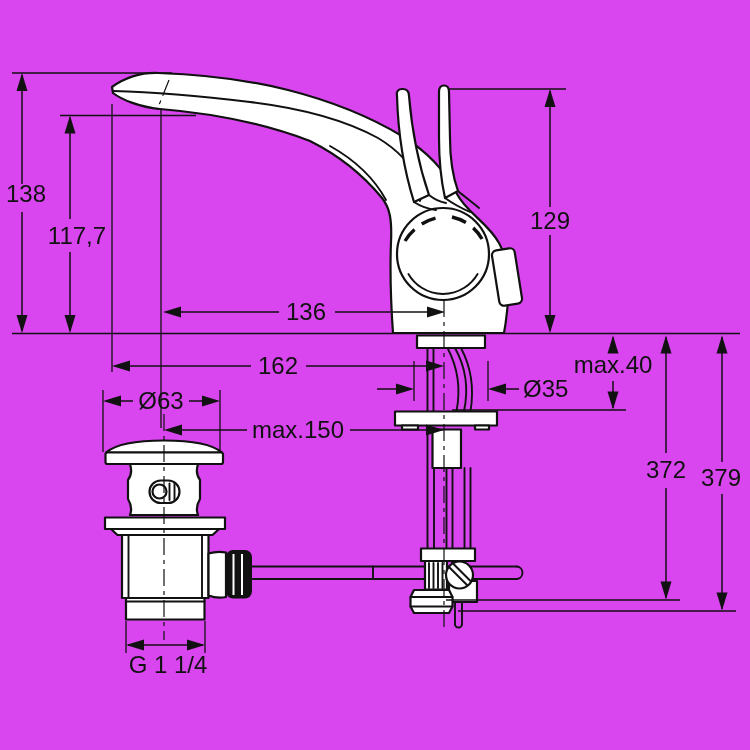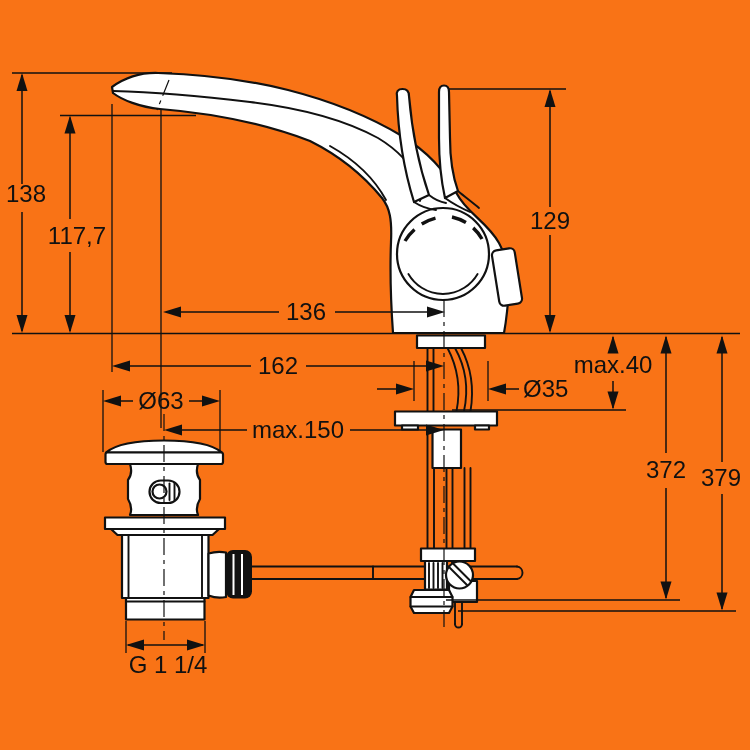--- a/index.html
+++ b/index.html
@@ -1,16 +1,16 @@
 <!DOCTYPE html>
 <html><head>
 <meta charset="utf-8">
 <style>
   html,body{margin:0;padding:0;background:#ffffff;}
-  .stage{position:relative;width:750px;height:750px;background:#f97316;overflow:hidden;}
+  .stage{position:relative;width:750px;height:750px;background:#d946ef;overflow:hidden;}
   svg{display:block;}
   svg text{font-family:"Liberation Sans","DejaVu Sans",sans-serif;font-size:24px;fill:#111;}
   .part{fill:#ffffff;stroke:#111;stroke-width:2.2;stroke-linejoin:round;stroke-linecap:round;}
   .part-thin{fill:none;stroke:#111;stroke-width:1.9;stroke-linecap:round;}
   .solid{fill:#111;stroke:none;}
   .dim{stroke:#111;stroke-width:1.5;fill:none;}
   .ext{stroke:#111;stroke-width:1.3;fill:none;}
   .cline{stroke:#111;stroke-width:1.2;fill:none;stroke-dasharray:17 5 4 5;}
   .arrow{fill:#111;stroke:none;}
   .hidden-dash{fill:none;stroke:#111;stroke-width:3.4;stroke-dasharray:15 9;stroke-linecap:butt;}

